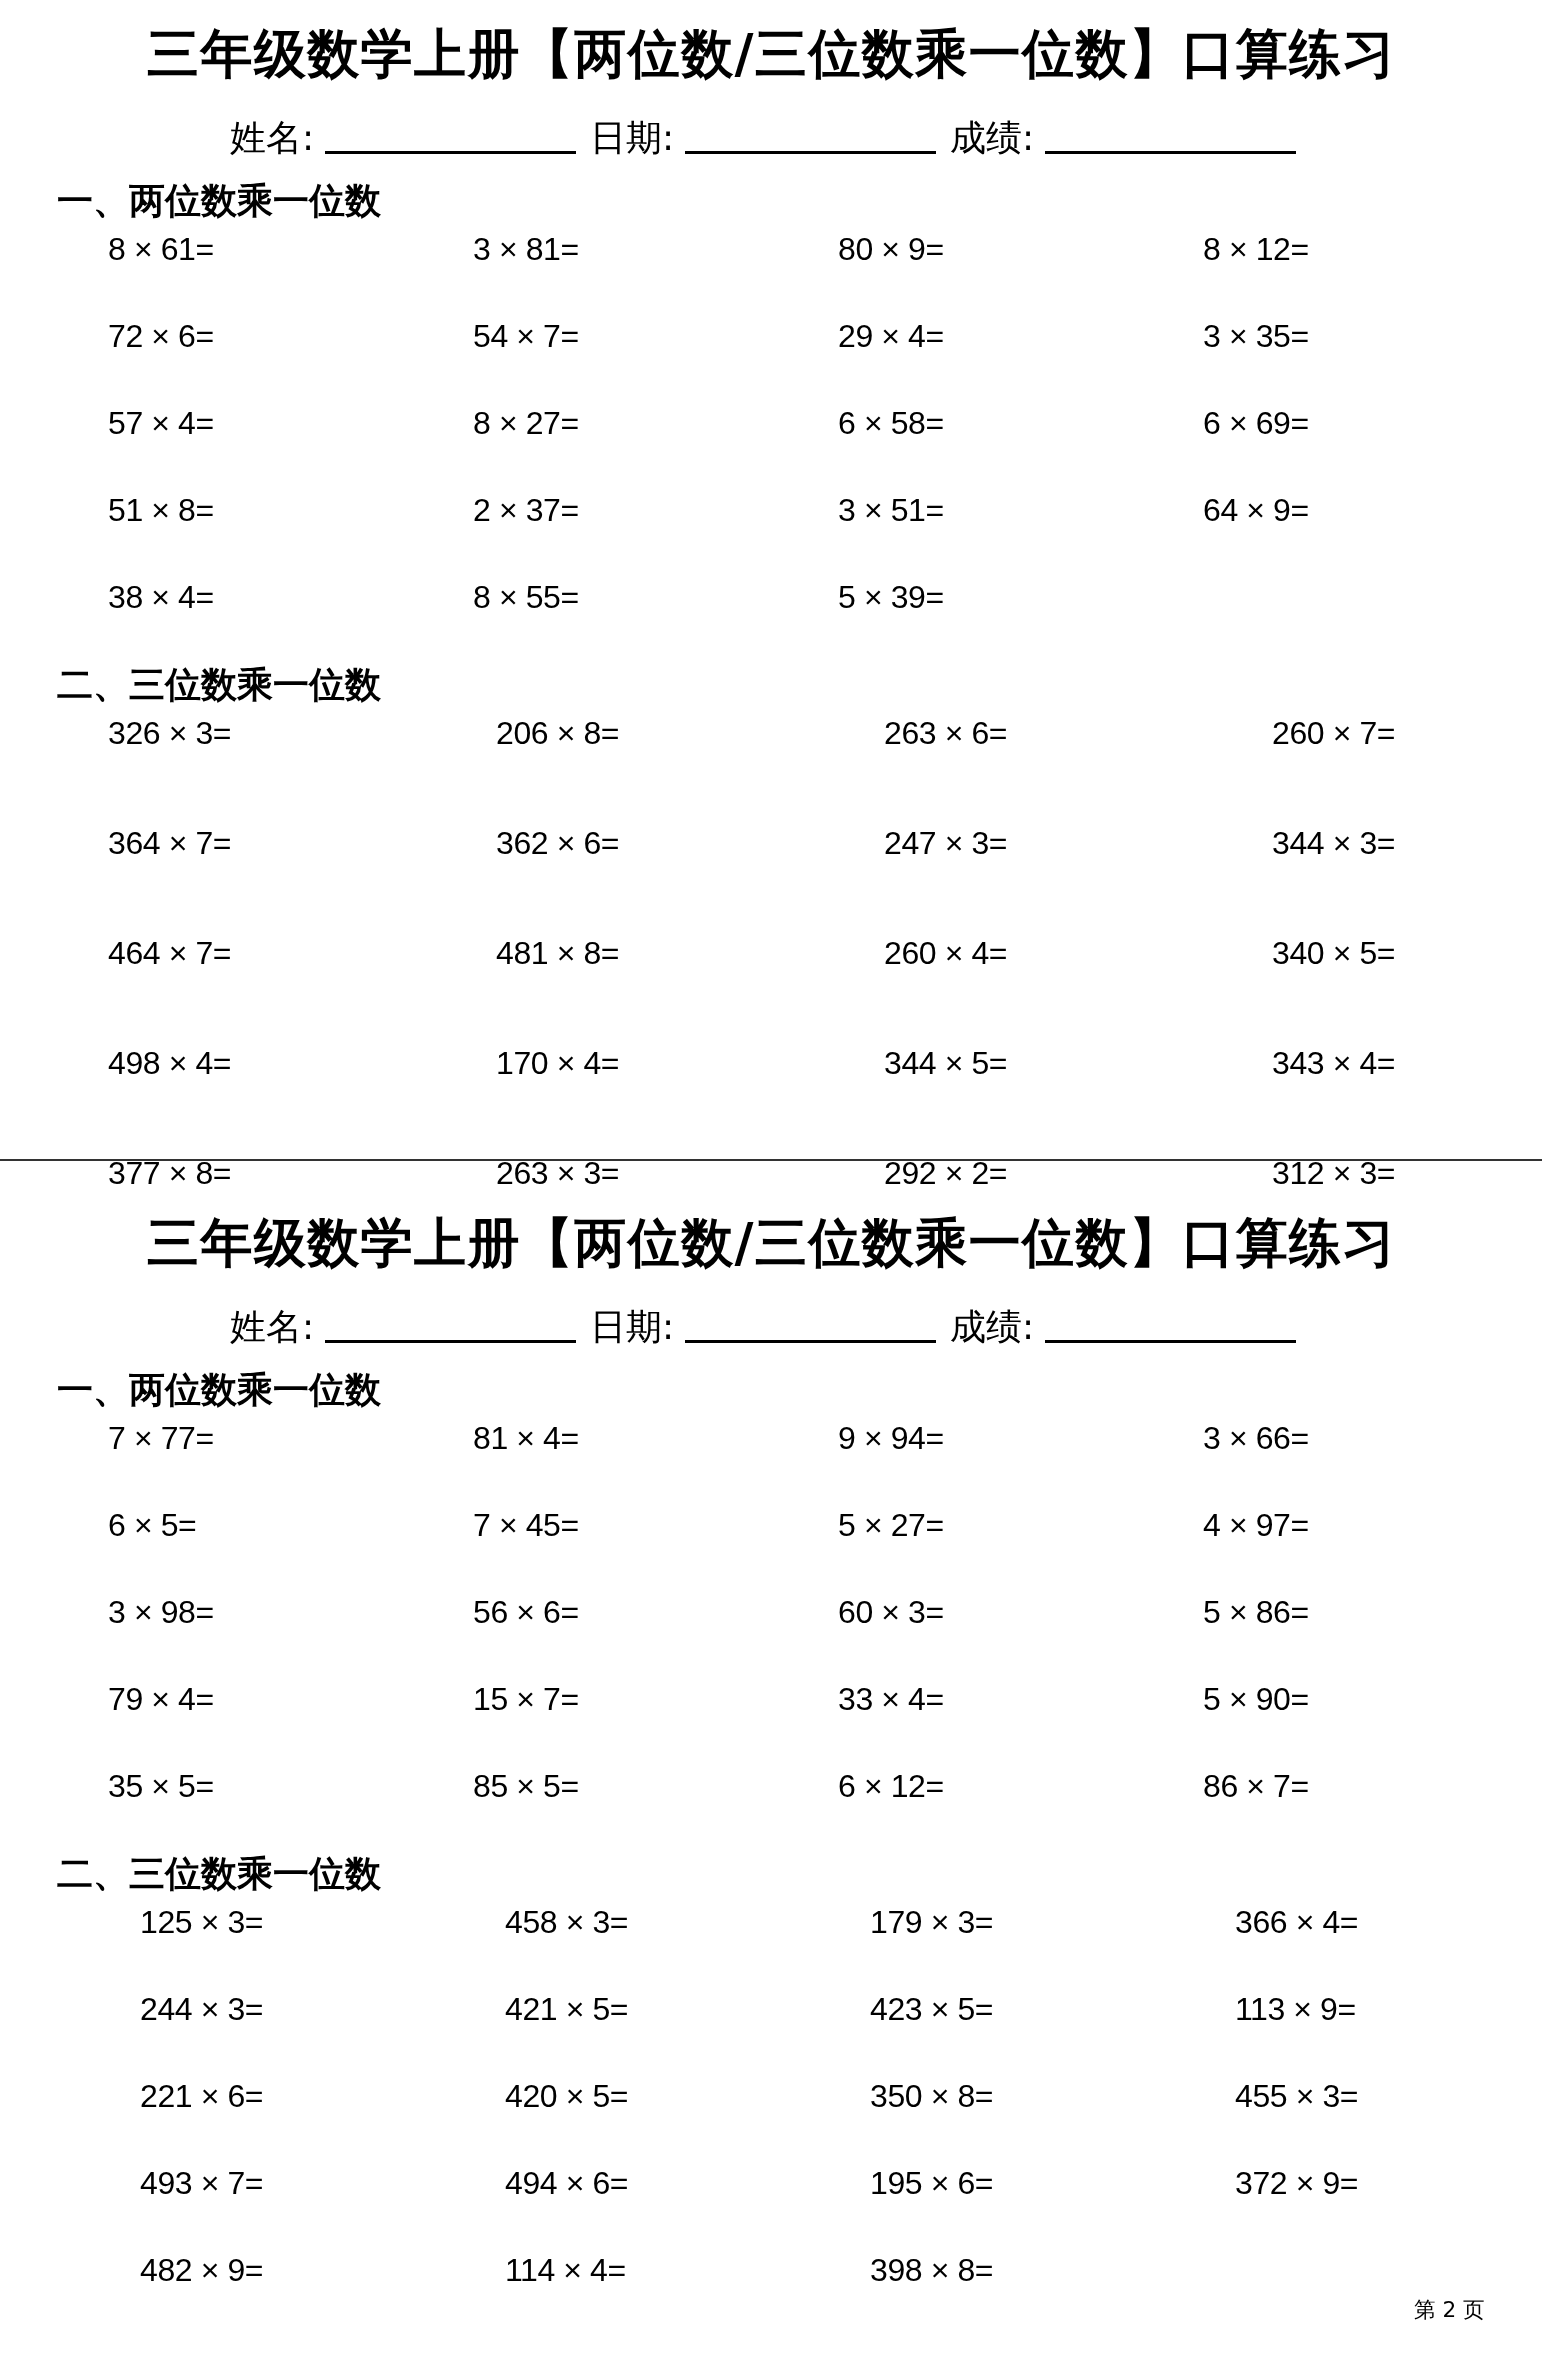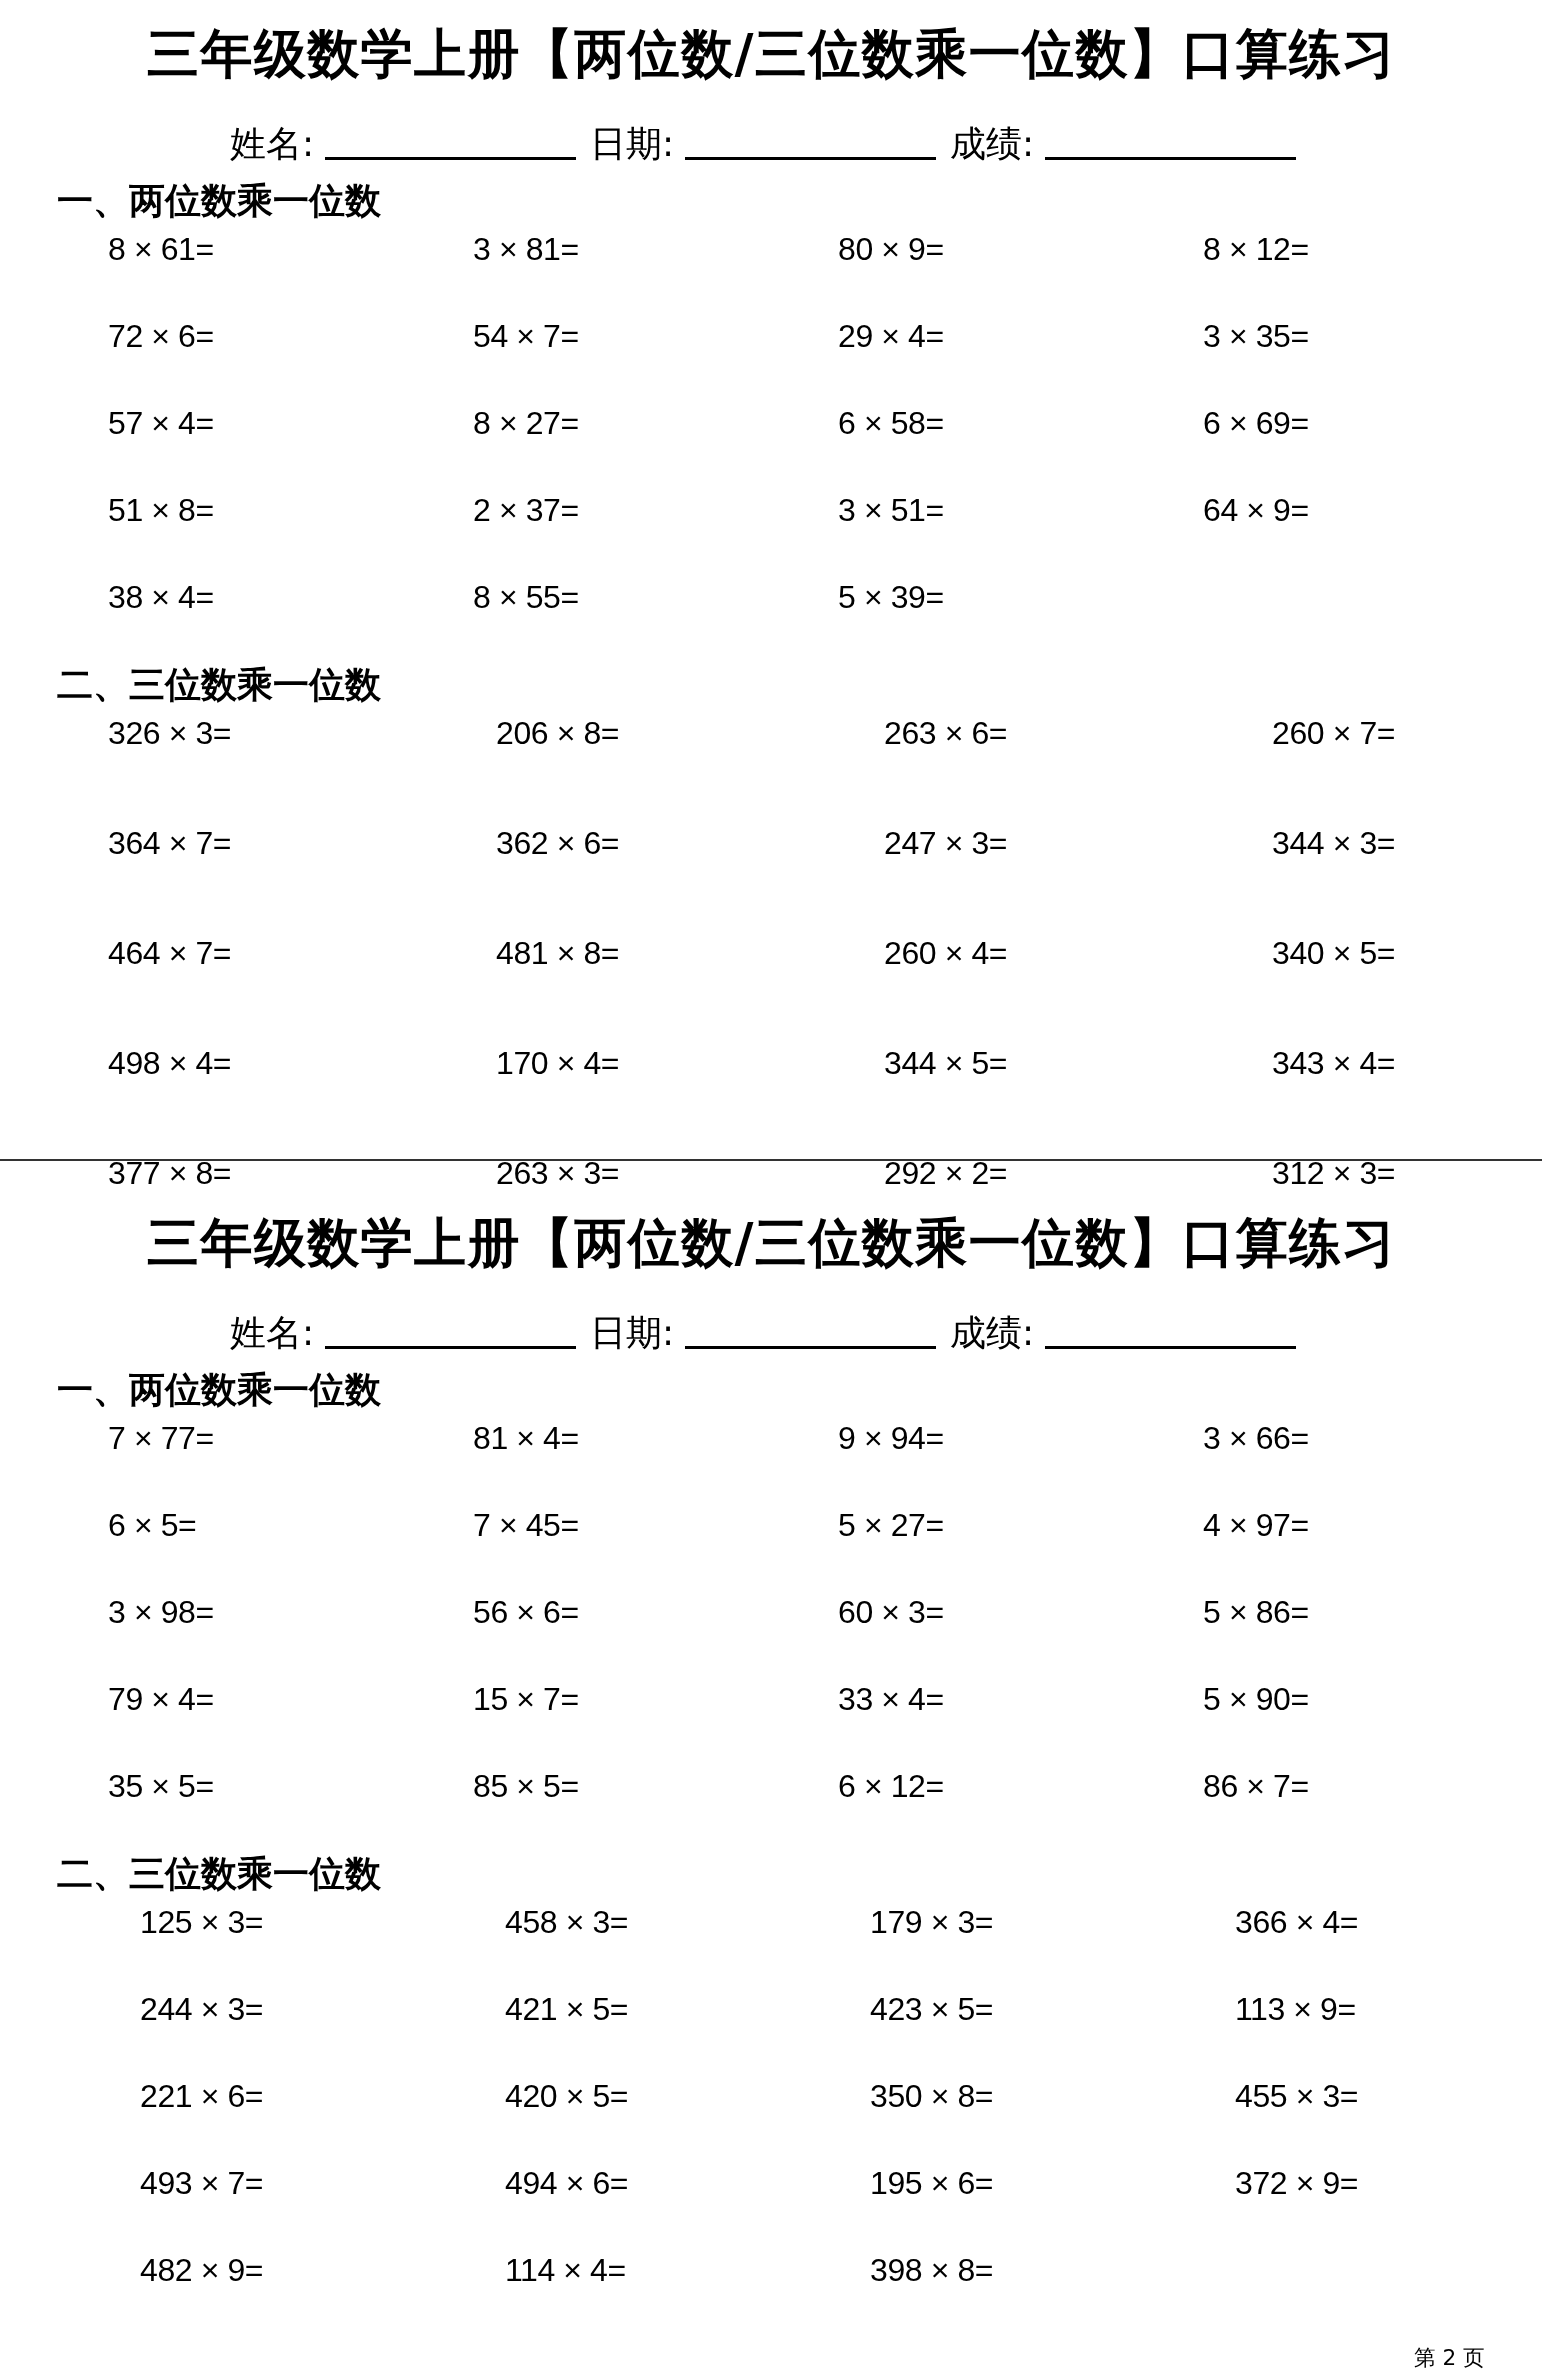--- a/index.html
+++ b/index.html
@@ -31,21 +31,21 @@
       letter-spacing: 1.5px;
       line-height: 62px;
       transform: scaleX(0.98);
     }
     .info-row {
       position: absolute;
       top: 116px;
       left: 230px;
       height: 54px;
       display: flex;
-      align-items: center;
+      align-items: flex-start;
       font-size: 36px;
       line-height: 43px;
     }
     .info-field {
       display: flex;
       align-items: flex-end;
       margin-right: 14px;
     }
     .info-label { white-space: nowrap; }
     .info-blank {
@@ -87,21 +87,20 @@
       height: 2.3px;
       background: #333333;
     }
     .page-number {
       position: absolute;
       top: 2296px;
       left: 1414px;
       font-size: 21.6px;
       line-height: 28px;
       white-space: nowrap;
-      margin-top: 48px;
     }
   </style>
 </head>
 <body>
 
 <div class="sheet sheet-1">
   <div class="title">三年级数学上册【两位数/三位数乘一位数】口算练习</div>
 
   <div class="info-row">
     <div class="info-field">

